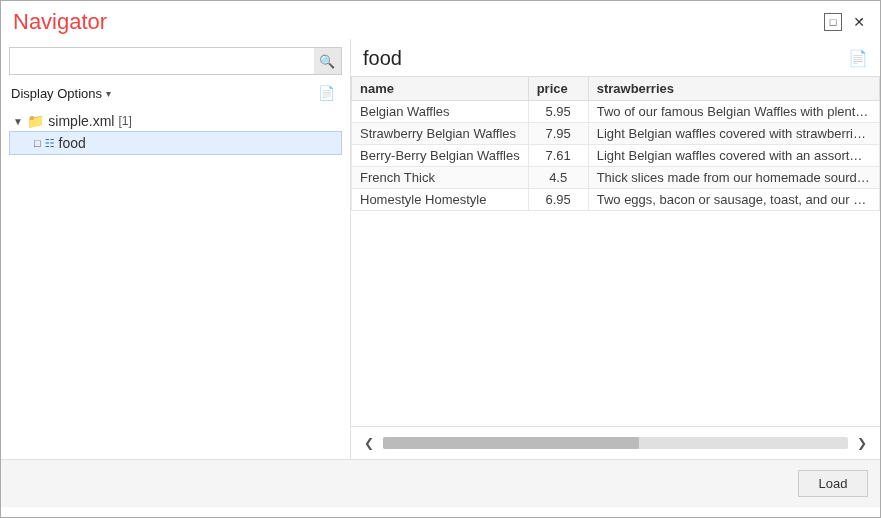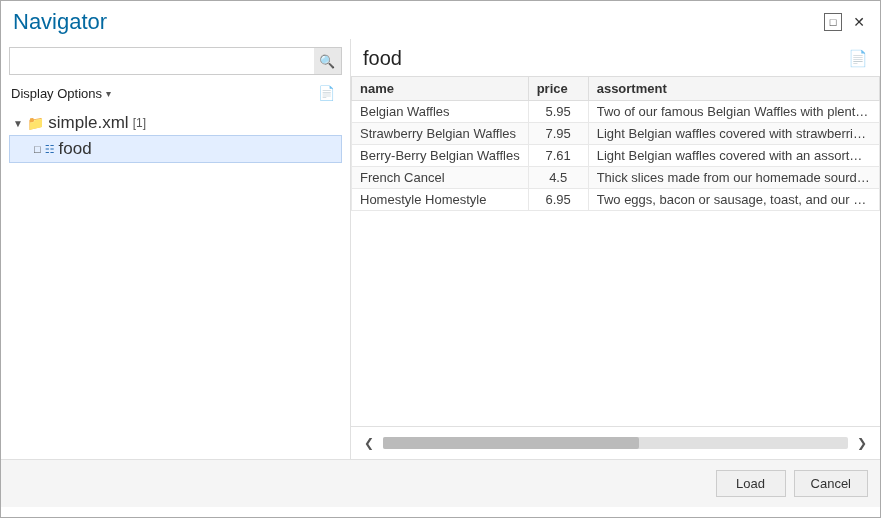--- a/index.html
+++ b/index.html
@@ -18,21 +18,21 @@
       display: flex;
       align-items: center;
       justify-content: space-between;
       padding: 8px 12px 4px 12px;
       background: #fff;
       border-bottom: none;
     }
     .title-text {
       font-size: 22px;
       font-weight: 300;
-      color: #0369a1;
+      color: #ef4444;
     }
     .title-controls {
       display: flex;
       gap: 8px;
       align-items: center;
     }
     .title-btn {
       width: 18px;
       height: 18px;
       border: 1px solid #666;
@@ -159,21 +159,21 @@
     .file-icon {
       color: #555;
       font-size: 11px;
     }
     .grid-icon {
       color: #2a6eb5;
       font-size: 11px;
     }
     .tree-label {
       color: #333;
-      font-size: 17px;
+      font-size: 14px;
     }
     .tree-badge {
       color: #555;
       font-size: 12px;
     }
 
     
     .right-panel {
       flex: 1;
       display: flex;
@@ -360,41 +360,41 @@
         <span>📄</span>
       </button>
     </div>
 
     <div class="data-table-wrap">
       <table class="data-table">
         <thead>
           <tr>
             <th style="width:160px;">name</th>
             <th style="width:60px;text-align:left;">price</th>
-            <th>assortment</th>
+            <th>strawberries</th>
           </tr>
         </thead>
         <tbody id="table-body">
         <tr>
               <td class="col-name">Belgian Waffles</td>
               <td class="col-price">5.95</td>
               <td class="col-desc">Two of our famous Belgian Waffles with plenty of r</td>
             </tr>
             <tr>
               <td class="col-name">Strawberry Belgian Waffles</td>
               <td class="col-price">7.95</td>
               <td class="col-desc">Light Belgian waffles covered with strawberries an</td>
             </tr>
             <tr>
               <td class="col-name">Berry-Berry Belgian Waffles</td>
               <td class="col-price">7.61</td>
               <td class="col-desc">Light Belgian waffles covered with an assortment o</td>
             </tr>
             <tr>
-              <td class="col-name">French Cancel</td>
+              <td class="col-name">French Thick</td>
               <td class="col-price">4.5</td>
               <td class="col-desc">Thick slices made from our homemade sourdough</td>
             </tr>
             <tr>
               <td class="col-name">Homestyle Homestyle</td>
               <td class="col-price">6.95</td>
               <td class="col-desc">Two eggs, bacon or sausage, toast, and our ever-po</td>
             </tr>
           </tbody>
       </table>
@@ -405,14 +405,13 @@
       <div class="scrollbar-track">
         <div class="scrollbar-thumb"></div>
       </div>
       <button class="scroll-arrow">❯</button>
     </div>
   </div>
 </div>
 
 <div class="footer">
   <button class="footer-btn primary">Load</button>
-  <button class="footer-btn">Cancel</button>
 </div>
 
 </body></html>

